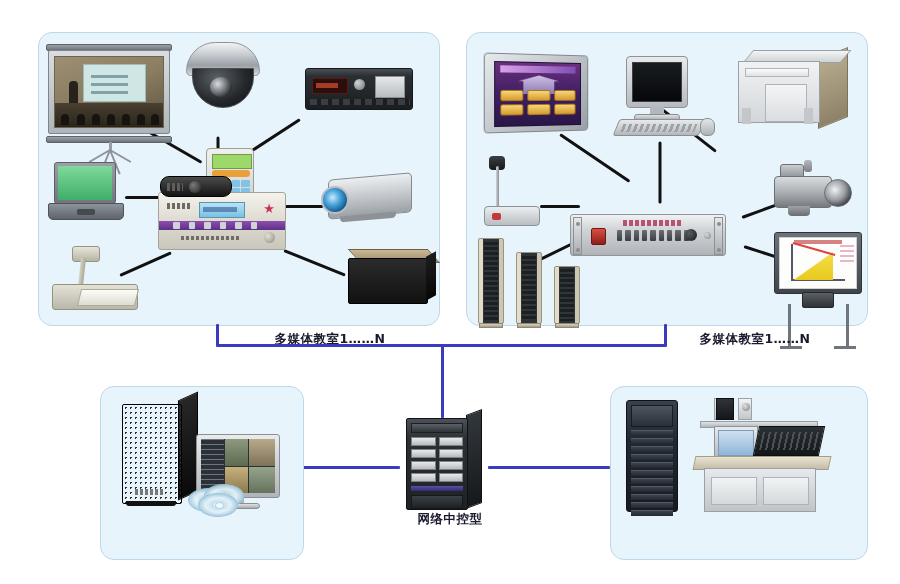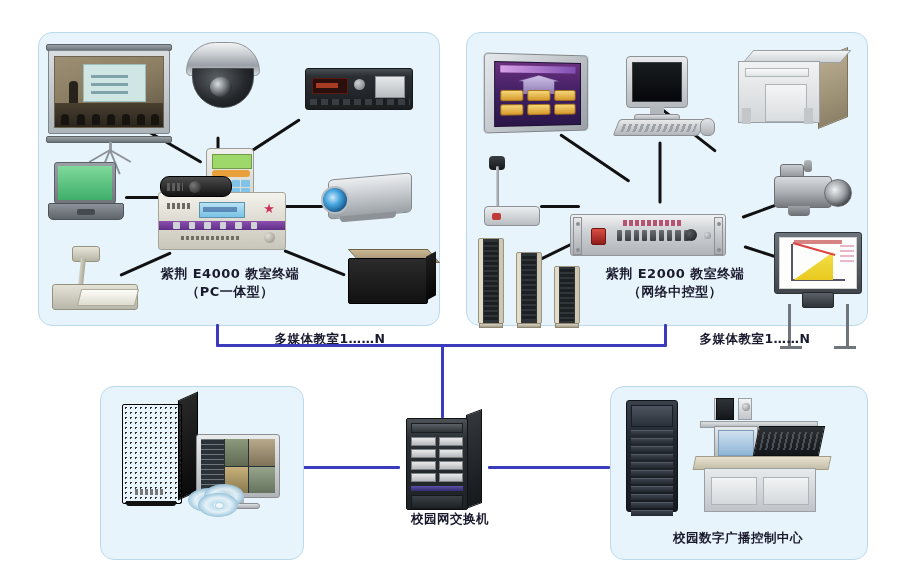--- a/index.html
+++ b/index.html
@@ -643,22 +643,20 @@
       <div class="e4-label"></div>
       <div class="e4-knob"></div>
     </div>
   </div>
   <div class="dev" style="left:160px; top:176px; width:72px; height:20px;">
     <div class="remote">
         <i></i>
       </div>
   </div>
 
-  <div class="caption cap-terminal" style="left:140px; top:265px; width:180px;">紫荆 E4000  教室终端
-（PC一体型）</div>
 
   <div class="caption cap-room" style="left:240px; top:331px; width:180px;">多媒体教室1……N</div>
 
   <div class="panel" style="left:466px; top:32px; width:400px; height:292px;"></div>
 
   <div class="line" style="left:560px; top:133px; width:84px; transform:rotate(34deg);"></div>
   <div class="line" style="left:660px; top:140px; width:62px; transform:rotate(90deg);"></div>
   <div class="line" style="left:716px; top:150px; width:70px; transform:rotate(-142deg);"></div>
   <div class="line" style="left:540px; top:205px; width:40px;"></div>
   <div class="line" style="left:742px; top:216px; width:42px; transform:rotate(-20deg);"></div>
@@ -764,22 +762,20 @@
         <div class="wb-legend"></div>
       </div>
     </div>
     <div class="wb-tray"></div>
     <div class="wb-stand-l" style="left:14px;"></div>
     <div class="wb-stand-r" style="left:72px;"></div>
     <div class="wb-foot" style="left:6px; width:22px;"></div>
     <div class="wb-foot" style="left:60px; width:22px;"></div>
   </div>
 
-  <div class="caption cap-terminal" style="left:585px; top:265px; width:180px;">紫荆 E2000  教室终端
-（网络中控型）</div>
 
   <div class="caption cap-room" style="left:665px; top:331px; width:180px;">多媒体教室1……N</div>
 
   <div class="netline" style="left:216px; top:324px; width:3px; height:22px;"></div>
   <div class="netline" style="left:216px; top:344px; width:228px; height:3px;"></div>
   <div class="netline" style="left:664px; top:324px; width:3px; height:22px;"></div>
   <div class="netline" style="left:441px; top:344px; width:226px; height:3px;"></div>
   <div class="netline" style="left:441px; top:344px; width:3px; height:74px;"></div>
 
   <div class="netline" style="left:300px; top:466px; width:100px; height:3px;"></div>
@@ -828,21 +824,21 @@
           <i></i>
           <i></i>
           <i></i>
           <i></i>
       </div>
       <div class="sw-strip"></div>
       <div class="sw-bot"></div>
     </div>
   </div>
 
-  <div class="caption cap-bottom" style="left:383px; top:511px; width:134px;">校园网交换机</div>
+  <div class="caption cap-bottom" style="left:383px; top:511px; width:134px;">网络中控型</div>
 
   <div class="panel" style="left:610px; top:386px; width:256px; height:172px;"></div>
 
   <div class="dev" style="left:626px; top:400px; width:54px; height:114px;">
     <div class="rk-body">
       <div class="rk-win"></div>
       <div class="rk-units">
         <i></i>
           <i></i>
           <i></i>
@@ -867,15 +863,14 @@
         <i></i>
       </div>
     <div class="cn-mix"></div>
     <div class="cn-desk"></div>
     <div class="cn-base">
       <i style="left:6px;"></i>
       <i style="left:58px;"></i>
     </div>
   </div>
 
-  <div class="caption cap-bottom" style="left:638px; top:530px; width:200px;">校园数字广播控制中心</div>
 
 </div>
 
 </body></html>

